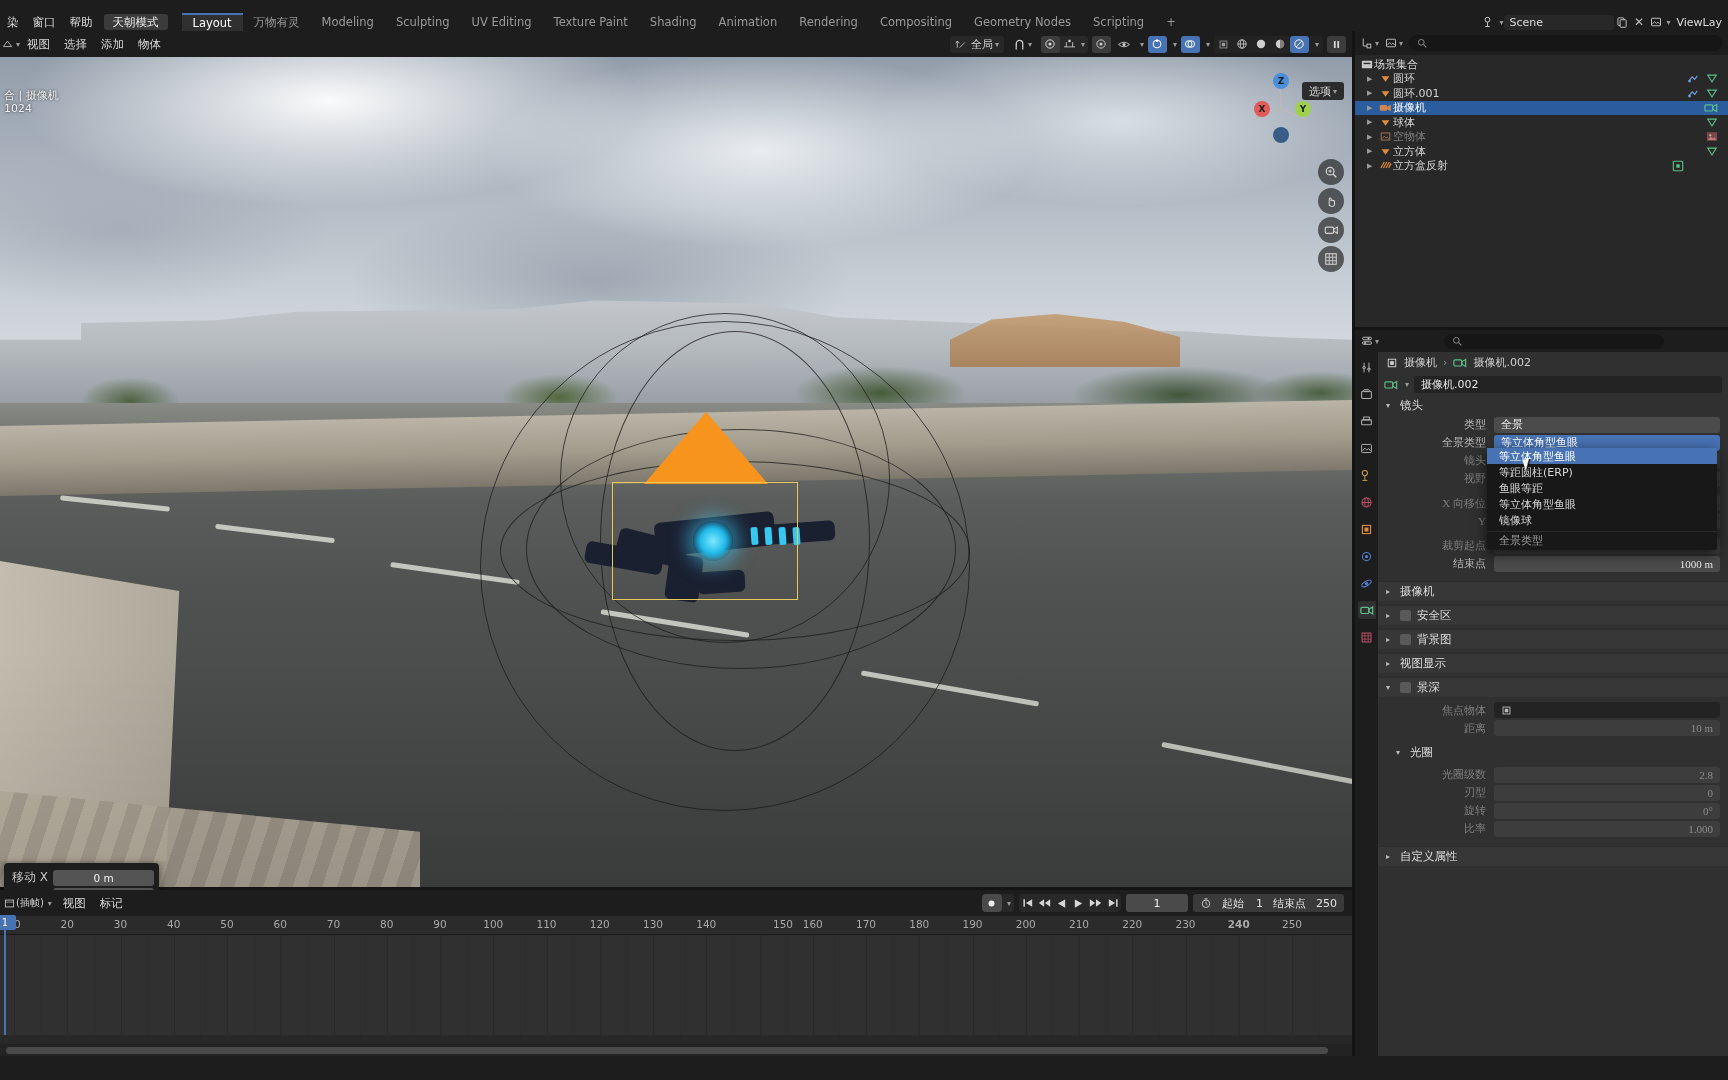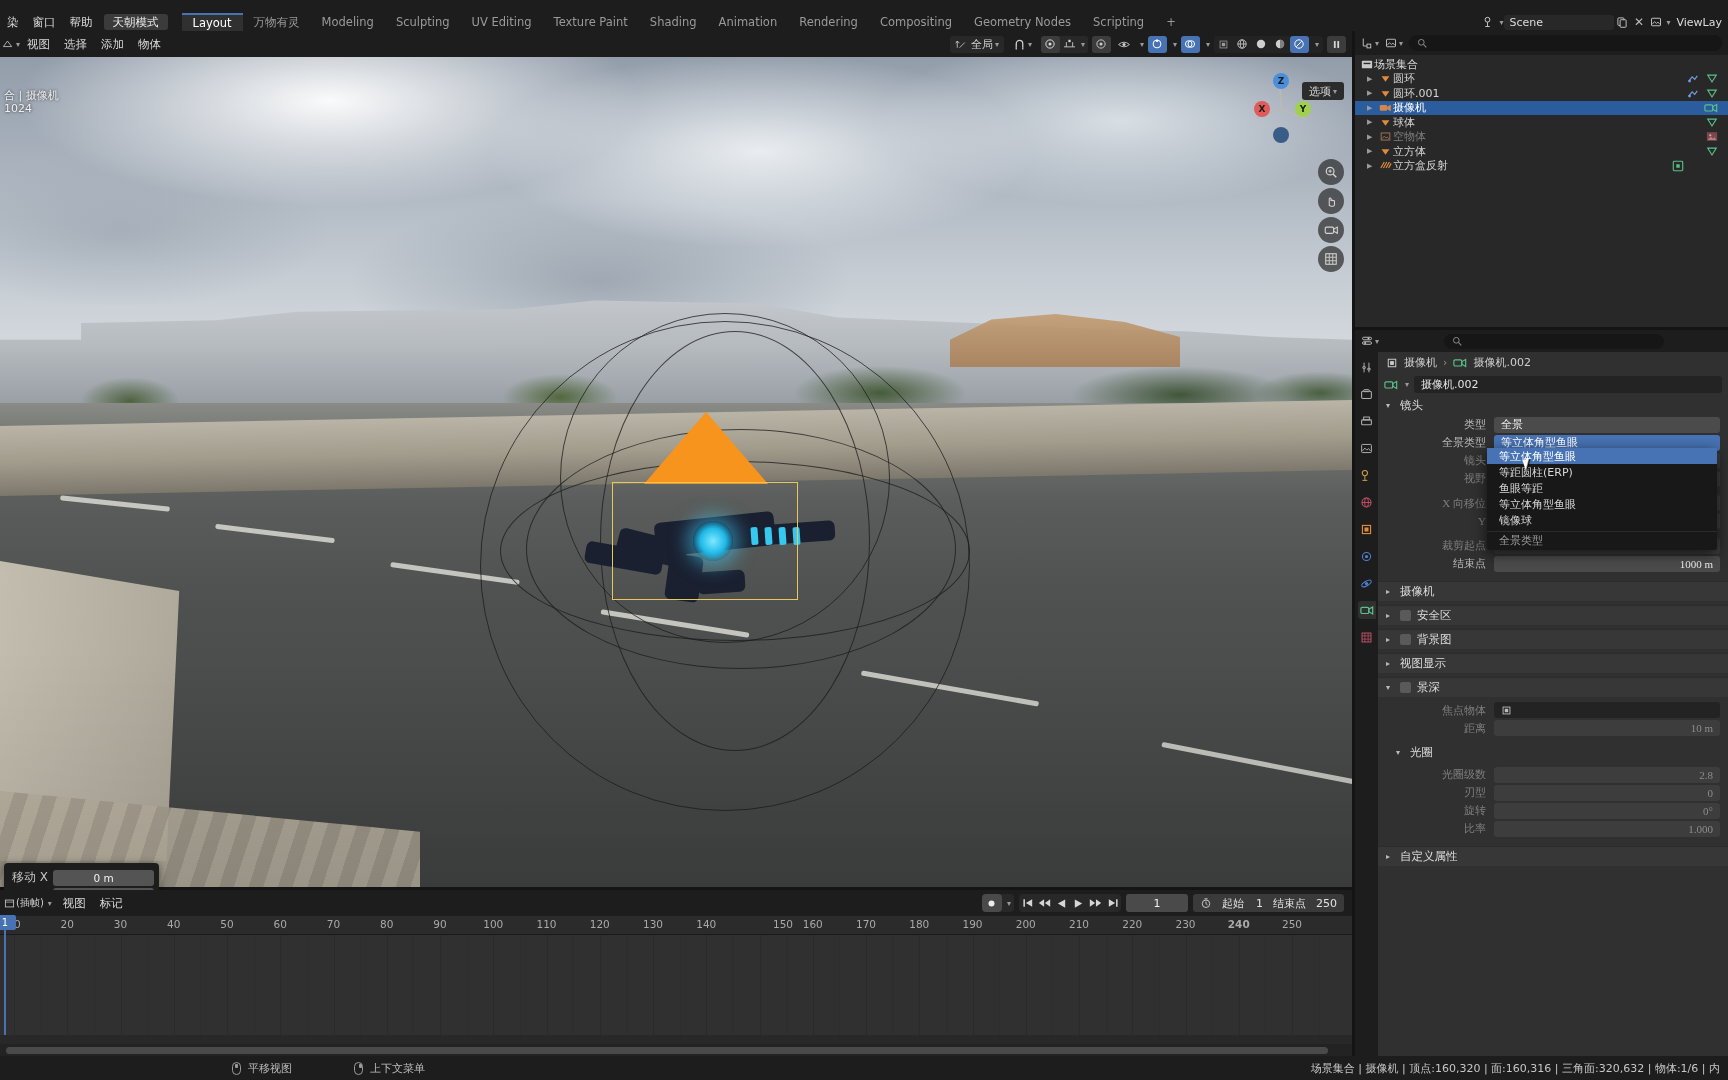--- a/index.html
+++ b/index.html
@@ -1158,32 +1158,17 @@
   <div id="dropdown">
     <div class="dd-item hl">等立体角型鱼眼</div>
     <div class="dd-item">等距圆柱(ERP)</div>
     <div class="dd-item">鱼眼等距</div>
     <div class="dd-item">等立体角型鱼眼</div>
     <div class="dd-item">镜像球</div>
     <div class="dd-foot">全景类型</div>
   </div>
   <div id="cursor"></div>
 
-  <div id="statusbar">
-    <div class="row" style="margin-left:232px; gap:7px">
-      <span class="mouse-ico">
-          <i></i>
-        </span>
-      <span>平移视图</span>
-    </div>
-    <div class="row" style="margin-left:62px; gap:7px">
-      <span class="mouse-ico">
-          <i style="left:4.4px"></i>
-        </span>
-      <span>上下文菜单</span>
-    </div>
-    <div id="status-right">场景集合 | 摄像机 | 顶点:160,320 | 面:160,316 | 三角面:320,632 | 物体:1/6 | 内</div>
-  </div>
 
   <div class="vsplit" style="left:1352px; top:31px; height:1025px;"></div>
   <div class="hsplit" style="left:1355px; top:327px; width:373px;"></div>
   <div class="hsplit" style="left:0; top:887px; width:1352px;"></div>
 </div>
 
 </body></html>

